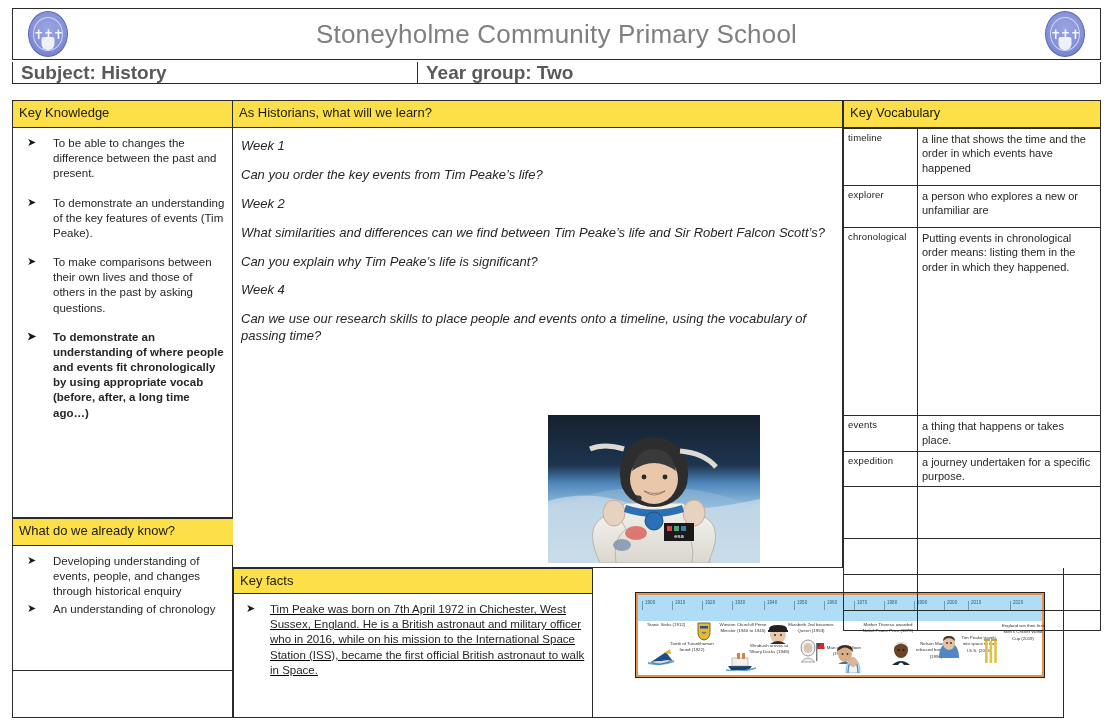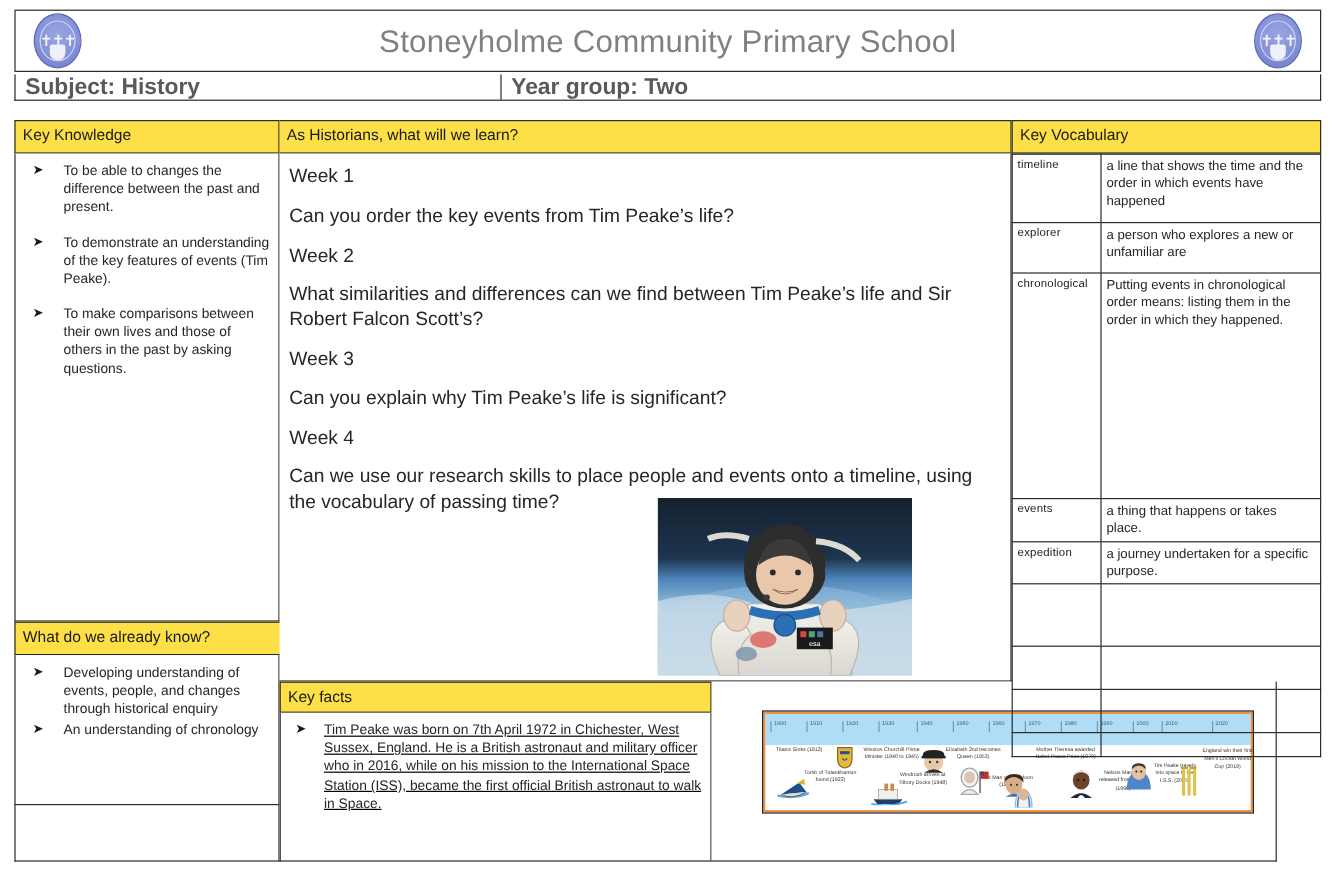--- a/index.html
+++ b/index.html
@@ -76,21 +76,21 @@
   .kk-head { position: absolute; left:0; top:0; width:221px; height:28px; }
   .kk-body { position: absolute; left:0; top:28px; width:221px; height:390px; overflow:hidden; }
   .wdwak-head { position: absolute; left:0; top:418px; width:239px; height:28px; }
   .wdwak-body { position: absolute; left:0; top:446px; width:221px; height:125px; overflow:hidden; }
   .ll-filler { position: absolute; left:0; top:571px; width:221px; height:47px; border:1px solid #2b2b2b; border-top:none; }
 
   
   .mid-head { position:absolute; left:0; top:0; width:610px; height:28px; border-left:none; }
   .mid-body { position:absolute; left:0; top:28px; width:610px; height:440px; border-left:none; overflow:hidden; }
   .learnlist { padding: 10px 8px 0 8px; }
-  .learnlist p { margin: 0 0 12px 0; font-size: 16px; color: #262626; line-height: 1.3; }
+  .learnlist p { margin: 0 0 12px 0; font-size: 13px; color: #262626; line-height: 1.3; font-style: italic; }
   .astro-wrap { position:absolute; right: 82px; bottom: 4px; width: 212px; height: 148px; }
   .astro { width: 100%; height: 100%; display:block; }
 
   
   .bottom { position: absolute; left: 0; top: 468px; width: 831px; height: 150px; }
   .kf-head { position:absolute; left:0; top:0; width:360px; height:26px; }
   .kf-body { position:absolute; left:0; top:26px; width:360px; height:124px; overflow:hidden;text-decoration:underline; }
   .kf-body ul.bullets li { padding-left: 32px; margin-bottom: 0; font-size: 11.5px; }
   .kf-body ul.bullets li:before { left: 8px; }
   .tl-cell { position:absolute; left:360px; top:0; width:471px; height:150px; border:1px solid #2b2b2b; border-top:none; border-left:none; background:#fff; }
@@ -146,20 +146,21 @@
 
   <div class="grid">
 
     <div class="col-left">
       <div class="redbar kk-head">Key Knowledge</div>
       <div class="cellbox kk-body">
         <ul class="bullets" id="kk-list">
             <li>To be able to changes the difference between the past and present.</li>
             <li>To demonstrate an understanding of the key features of events (Tim Peake).</li>
             <li>To make comparisons between their own lives and those of others in the past by asking questions.</li>
+            <li class="bold">To demonstrate an understanding of where people and events fit chronologically by using appropriate vocab (before, after, a long time ago…)</li>
           </ul>
       </div>
 
       <div class="redbar wdwak-head">What do we already know?</div>
       <div class="cellbox wdwak-body">
         <ul class="bullets tight" id="ak-list">
             <li>Developing understanding of events, people, and changes through historical enquiry</li>
             <li>An understanding of chronology</li>
           </ul>
       </div>
@@ -168,21 +169,20 @@
     </div>
 
     <div class="col-mid">
       <div class="redbar mid-head">As Historians, what will we learn?</div>
       <div class="cellbox mid-body">
         <div class="learnlist" id="learn-list">
             <p>Week 1</p>
             <p>Can you order the key events from Tim Peake’s life?</p>
             <p>Week 2</p>
             <p>What similarities and differences can we find between Tim Peake’s life and Sir Robert Falcon Scott’s?</p>
-            <p>Week 3</p>
             <p>Can you explain why Tim Peake’s life is significant?</p>
             <p>Week 4</p>
             <p>Can we use our research skills to place people and events onto a timeline, using the vocabulary of passing time?</p>
           </div>
         <div class="astro-wrap">
           <svg class="astro" viewBox="0 0 212 148" preserveAspectRatio="none">
             <defs>
               <linearGradient id="sky" x1="0" y1="0" x2="0" y2="1">
                 <stop offset="0%" stop-color="#15202e"></stop>
                 <stop offset="34%" stop-color="#1d3550"></stop>

